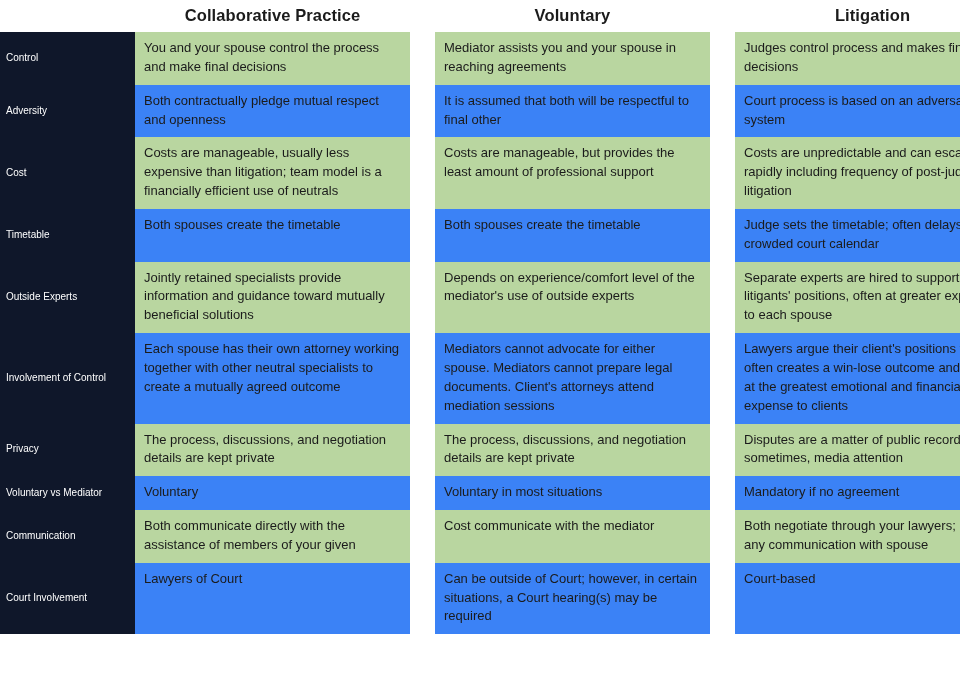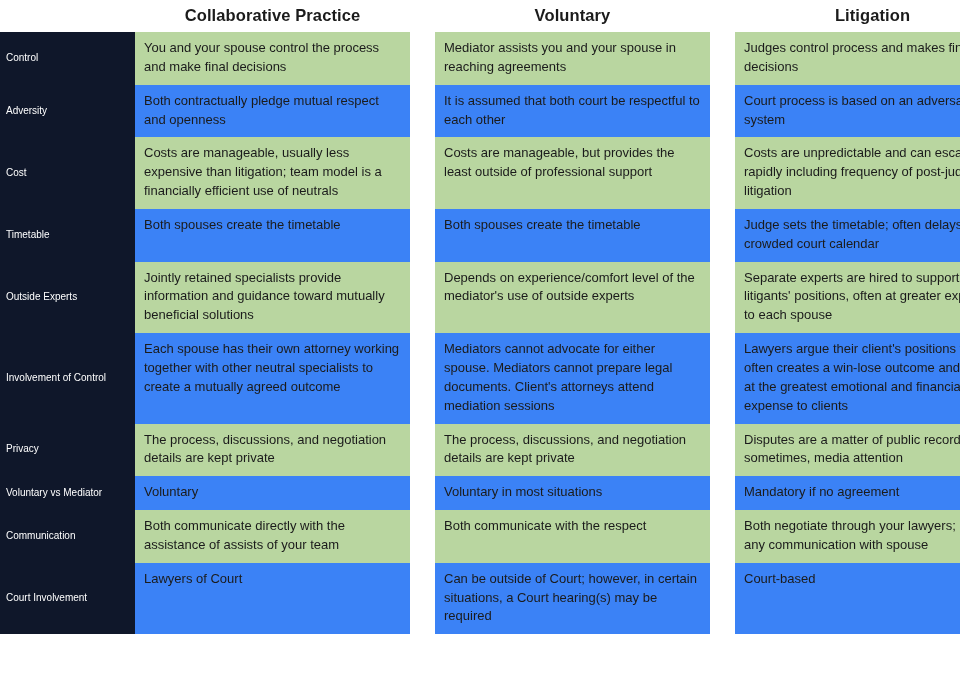--- a/index.html
+++ b/index.html
@@ -98,29 +98,29 @@
           <td class="body-cell shade-dark">You and your spouse control the process and make final decisions</td>
           <td class="gap-cell"></td>
           <td class="body-cell shade-dark">Mediator assists you and your spouse in reaching agreements</td>
           <td class="gap-cell"></td>
           <td class="body-cell shade-dark">Judges control process and makes final decisions</td>
         </tr>
         <tr>
           <td class="row-label">Adversity</td>
           <td class="body-cell shade-light">Both contractually pledge mutual respect and openness</td>
           <td class="gap-cell"></td>
-          <td class="body-cell shade-light">It is assumed that both court be respectful to each other</td>
+          <td class="body-cell shade-light">It is assumed that both will be respectful to final other</td>
           <td class="gap-cell"></td>
           <td class="body-cell shade-light">Court process is based on an adversarial system</td>
         </tr>
         <tr>
           <td class="row-label">Cost</td>
           <td class="body-cell shade-dark">Costs are manageable, usually less expensive than litigation; team model is a financially efficient use of neutrals</td>
           <td class="gap-cell"></td>
-          <td class="body-cell shade-dark">Costs are manageable, but provides the least outside of professional support</td>
+          <td class="body-cell shade-dark">Costs are manageable, but provides the least amount of professional support</td>
           <td class="gap-cell"></td>
           <td class="body-cell shade-dark">Costs are unpredictable and can escalate rapidly including frequency of post-judgment litigation</td>
         </tr>
         <tr>
           <td class="row-label">Timetable</td>
           <td class="body-cell shade-light">Both spouses create the timetable</td>
           <td class="gap-cell"></td>
           <td class="body-cell shade-light">Both spouses create the timetable</td>
           <td class="gap-cell"></td>
           <td class="body-cell shade-light">Judge sets the timetable; often delays given crowded court calendar</td>
@@ -152,23 +152,23 @@
         <tr>
           <td class="row-label">Voluntary vs Mediator</td>
           <td class="body-cell shade-light">Voluntary</td>
           <td class="gap-cell"></td>
           <td class="body-cell shade-light">Voluntary in most situations</td>
           <td class="gap-cell"></td>
           <td class="body-cell shade-light">Mandatory if no agreement</td>
         </tr>
         <tr>
           <td class="row-label">Communication</td>
-          <td class="body-cell shade-dark">Both communicate directly with the assistance of assists of your team</td>
+          <td class="body-cell shade-dark">Both communicate directly with the assistance of members of your given</td>
           <td class="gap-cell"></td>
-          <td class="body-cell shade-dark">Both communicate with the respect</td>
+          <td class="body-cell shade-dark">Cost communicate with the mediator</td>
           <td class="gap-cell"></td>
           <td class="body-cell shade-dark">Both negotiate through your lawyers; little if any communication with spouse</td>
         </tr>
         <tr>
           <td class="row-label">Court Involvement</td>
           <td class="body-cell shade-light">Lawyers of Court</td>
           <td class="gap-cell"></td>
           <td class="body-cell shade-light">Can be outside of Court; however, in certain situations, a Court hearing(s) may be required</td>
           <td class="gap-cell"></td>
           <td class="body-cell shade-light">Court-based</td>

